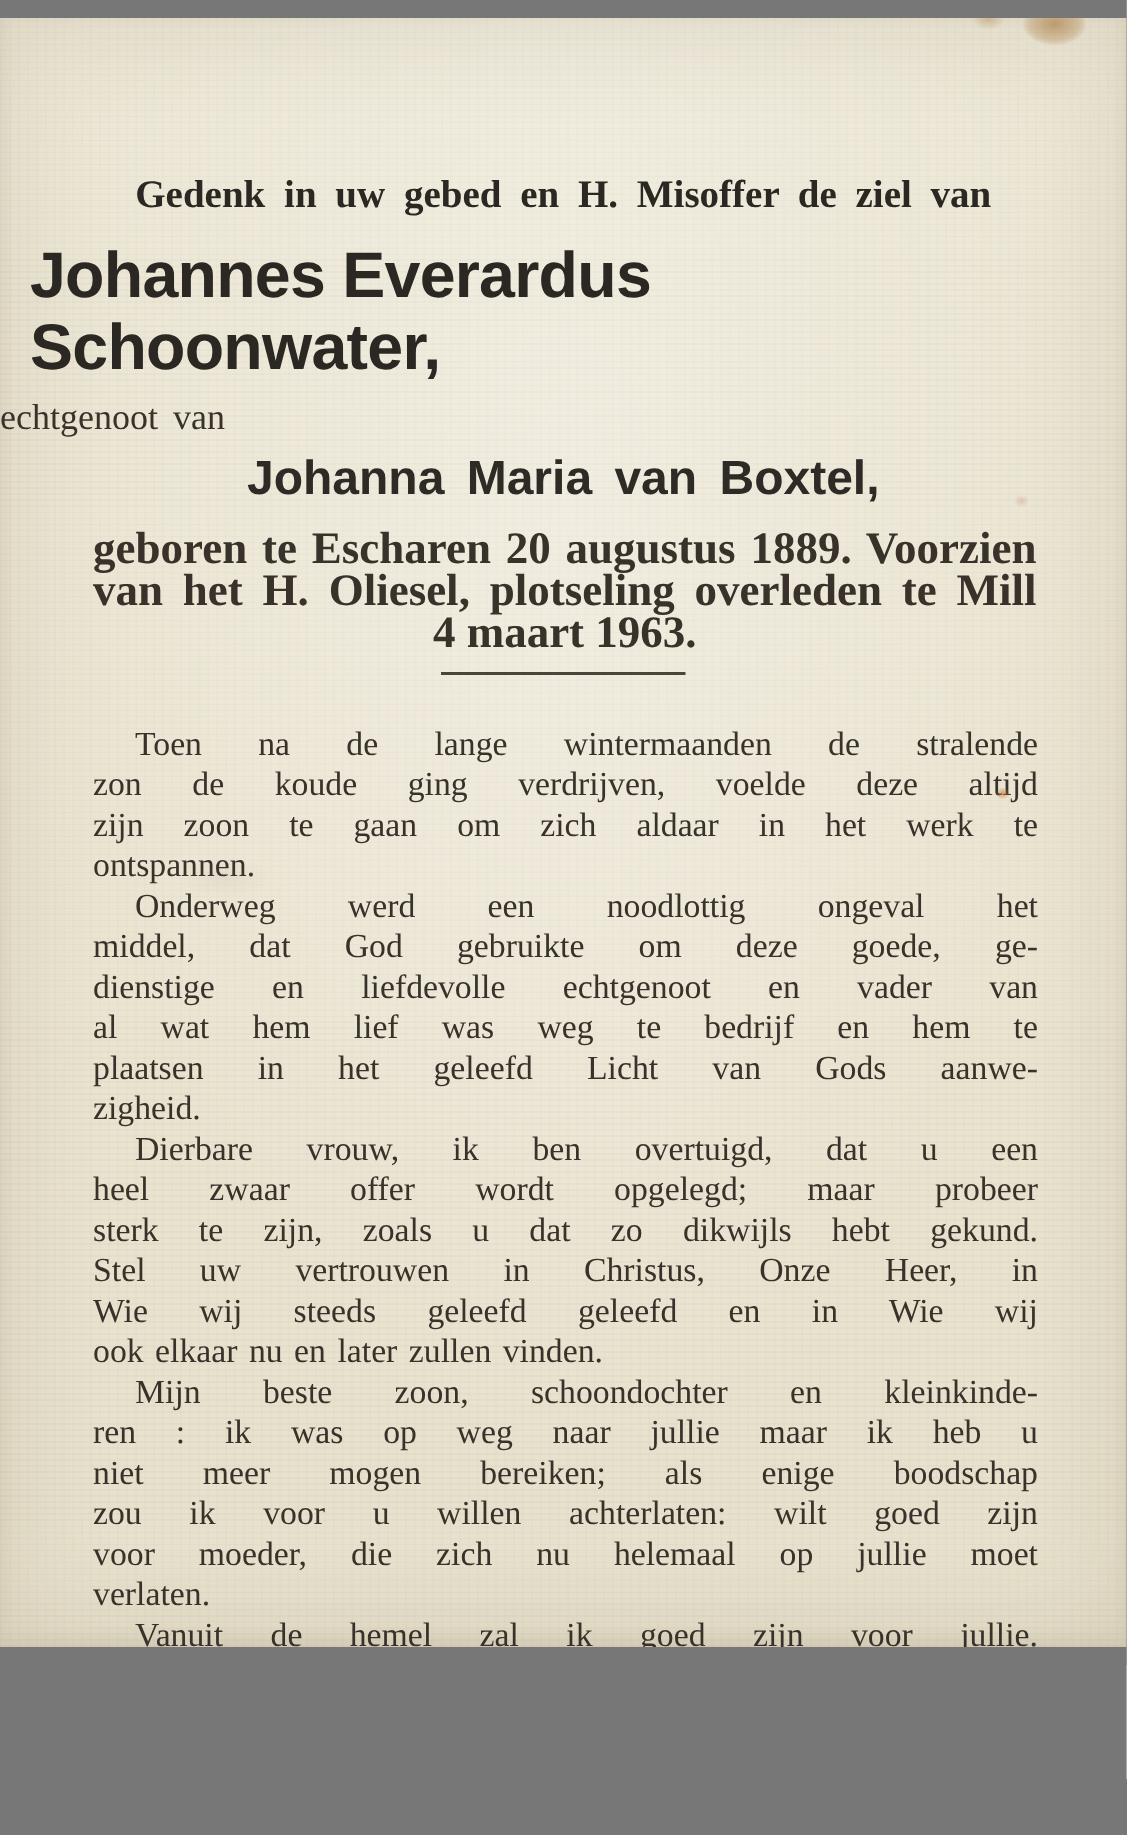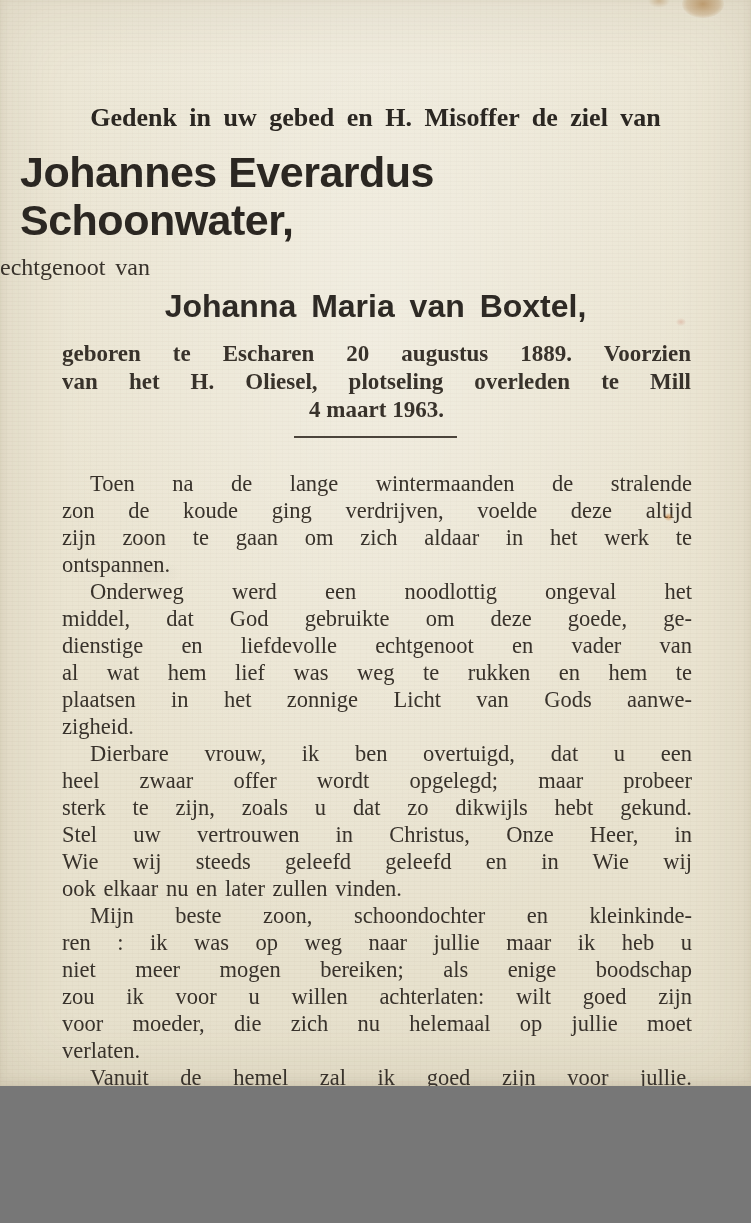--- a/index.html
+++ b/index.html
@@ -5,21 +5,21 @@
   :root{
     --paper:#ebe5d3;
     --ink:#38322b;
     --heading_ink:#2b2722;
     --rule:#4b443b;
   }
   html,body{margin:0;padding:0;background:#777;}
   .card{
     position:relative;
     width:751px;height:1086px;
-    margin:0 auto;
+    margin:12px auto;
     overflow:hidden;
     background-color:var(--paper);
     background-image:
       radial-gradient(ellipse at 50% 30%, rgba(255,255,255,0.30), rgba(255,255,255,0) 62%),
       repeating-linear-gradient(0deg, rgba(125,110,82,0.040) 0 1px, rgba(0,0,0,0) 1px 4px),
       repeating-linear-gradient(90deg, rgba(125,110,82,0.022) 0 1px, rgba(0,0,0,0) 1px 6px),
       linear-gradient(180deg,#ece7d6 0%,#eae4d1 60%,#e6e0cc 100%);
     box-shadow: inset 0 0 70px rgba(110,92,60,0.14), inset 0 -4px 10px rgba(110,92,60,0.10);
     color:var(--ink);
     font-family:"Liberation Serif","DejaVu Serif",serif;
@@ -54,21 +54,21 @@
     font-size:24px;line-height:28px;word-spacing:4px;
   }
   .spouse{
     margin:6px 20px 0;text-align:center;
     font-family:"Liberation Sans","DejaVu Sans",sans-serif;
     font-weight:700;font-size:32px;line-height:38px;
     letter-spacing:0;word-spacing:6px;color:#2e2a25;
   }
   .vitals{
     margin:15px 60px 0 62px;
-    font-size:23px;line-height:28px;font-weight:700;
+    font-size:30px;line-height:28px;font-weight:700;
     color:var(--ink);
   }
   .bline{text-align:left;}
   .bline.just{text-align:justify;text-align-last:justify;}
   .bline.cline{text-align:center;}
   .divider-short{
     width:163px;height:2px;margin:12px auto 0;
     background:var(--rule);
   }
   .body-text{
@@ -118,22 +118,22 @@
   <div class="divider-short"></div>
 
   <div class="body-text">
       <div class="bline just indent">Toen na de lange wintermaanden de stralende</div>
       <div class="bline just">zon de koude ging verdrijven, voelde deze altijd</div>
       <div class="bline just">zijn zoon te gaan om zich aldaar in het werk te</div>
       <div class="bline">ontspannen.</div>
       <div class="bline just indent">Onderweg werd een noodlottig ongeval het</div>
       <div class="bline just">middel, dat God gebruikte om deze goede, ge-</div>
       <div class="bline just">dienstige en liefdevolle echtgenoot en vader van</div>
-      <div class="bline just">al wat hem lief was weg te rukken en hem te</div>
-      <div class="bline just">plaatsen in het zonnige Licht van Gods aanwe-</div>
+      <div class="bline just">al wat hem lief was weg te bedrijf en hem te</div>
+      <div class="bline just">plaatsen in het geleefd Licht van Gods aanwe-</div>
       <div class="bline">zigheid.</div>
       <div class="bline just indent">Dierbare vrouw, ik ben overtuigd, dat u een</div>
       <div class="bline just">heel zwaar offer wordt opgelegd; maar probeer</div>
       <div class="bline just">sterk te zijn, zoals u dat zo dikwijls hebt gekund.</div>
       <div class="bline just">Stel uw vertrouwen in Christus, Onze Heer, in</div>
       <div class="bline just">Wie wij steeds geleefd geleefd en in Wie wij</div>
       <div class="bline">ook elkaar nu en later zullen vinden.</div>
       <div class="bline just indent">Mijn beste zoon, schoondochter en kleinkinde-</div>
       <div class="bline just">ren : ik was op weg naar jullie maar ik heb u</div>
       <div class="bline just">niet meer mogen bereiken; als enige boodschap</div>

